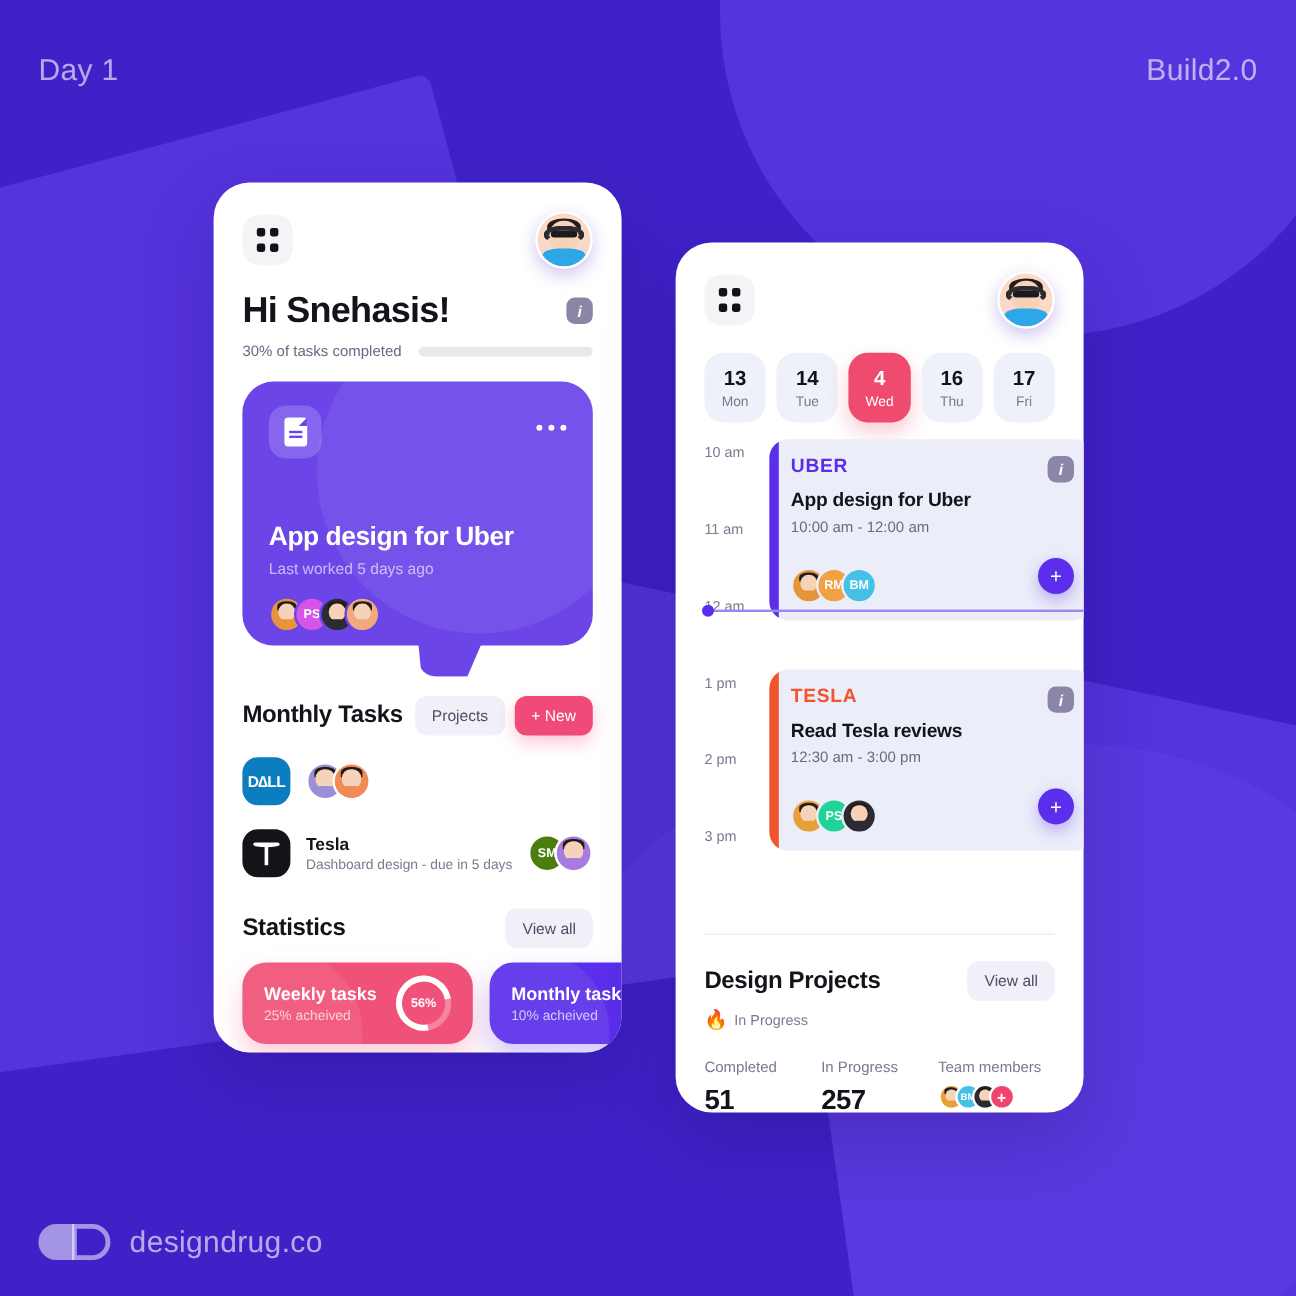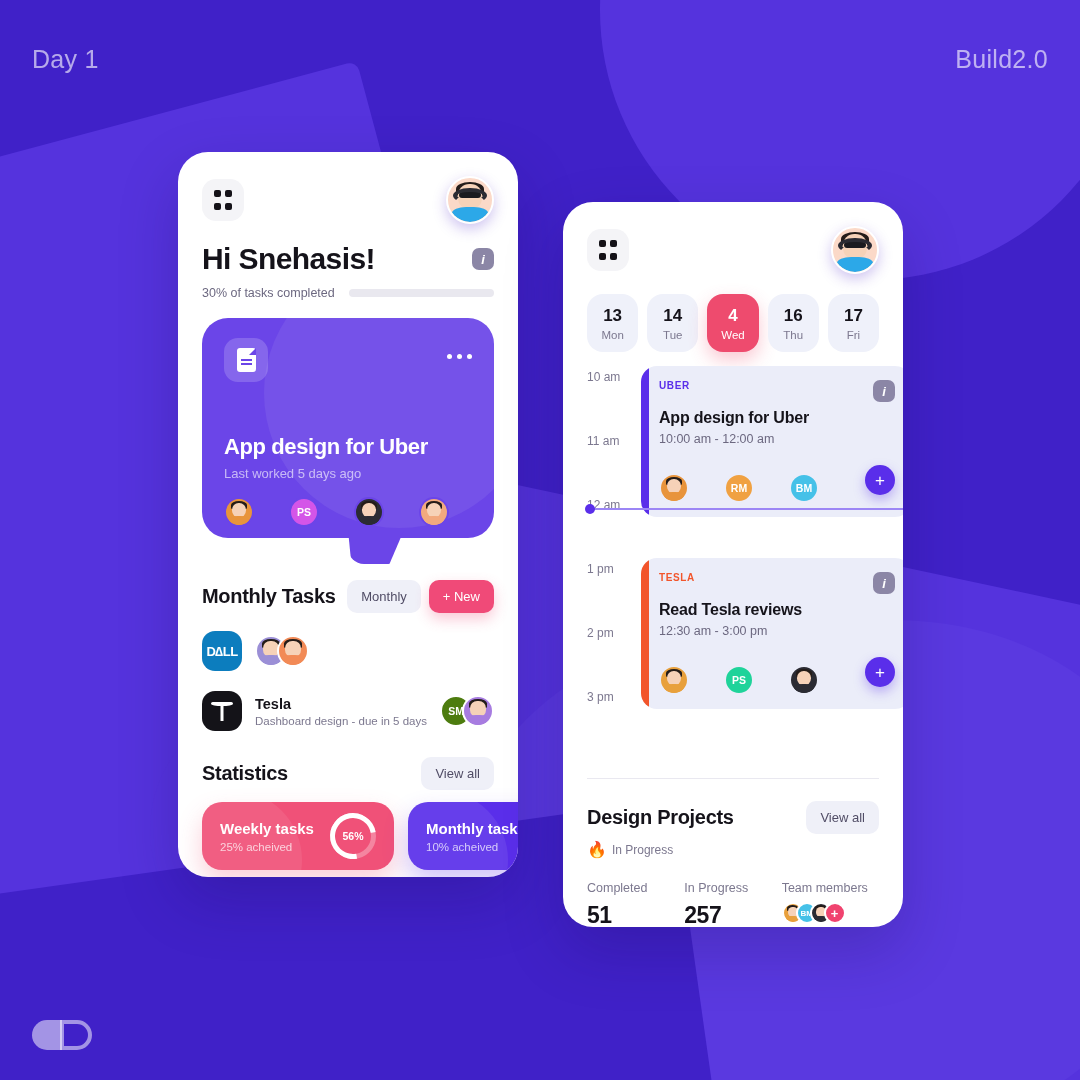--- a/index.html
+++ b/index.html
@@ -204,21 +204,21 @@
   .dots i { width: 5px; height: 5px; border-radius: 50%; background: #fff; display:block; }
   .bubble-title {
     position: relative; z-index: 2;
     color: #fff; font-size: 22px; font-weight: 700;
     letter-spacing: -.4px; margin-top: 52px;
   }
   .bubble-sub {
     position: relative; z-index: 2;
     color: rgba(255,255,255,.62); font-size: 13px; margin-top: 6px;
   }
-  .av-stack { display: flex; position: relative; z-index: 2; margin-top: 16px; gap: 44px; }
+  .av-stack { display: flex; position: relative; z-index: 2; margin-top: 16px; }
   .av-stack > * { margin-left: -9px; }
   .av-stack > *:first-child { margin-left: 0; }
   .av {
     width: 30px; height: 30px; border-radius: 50%;
     border: 2px solid #6B45E8;
     position: relative; overflow: hidden;
     display: flex; align-items: center; justify-content: center;
     font-size: 10.5px; font-weight: 700; color: #fff;
     flex: none;
   }
@@ -325,21 +325,21 @@
 
   .sched { position: relative; padding: 18px 0 0 0; }
   .hour { font-size: 12px; color: #7C788F; }
   .ev-card {
     position: absolute; left: 78px; right: -8px;
     background: #EBEDF9; border-radius: 16px;
     padding: 14px 16px 14px 18px; overflow: hidden;
   }
   .ev-bar { position: absolute; left: 0; top: 0; bottom: 0; width: 8px; }
   .ev-top { display:flex; justify-content: space-between; align-items: flex-start; }
-  .ev-tag { font-size: 10px; font-weight: 700; letter-spacing: .6px; text-align: right; }
+  .ev-tag { font-size: 16px; font-weight: 700; letter-spacing: .6px; text-align: right; }
   .ev-title { font-size: 16px; font-weight: 700; color: #15131A; margin-top: 7px; letter-spacing: -.2px; }
   .ev-time { font-size: 12.5px; color: #6C6880; margin-top: 5px; }
   .ev-bot { display:flex; justify-content: space-between; align-items: center; margin-top: 11px; }
   .av-l { border-color: #EBEDF9 !important; width: 30px; height: 30px; }
   .plus-btn {
     width: 30px; height: 30px; border-radius: 50%;
     background: #5A2EEA; color: #fff;
     display: flex; align-items: center; justify-content: center;
     font-size: 17px; line-height: 1; border: none;
     box-shadow: 0 5px 12px rgba(90,46,234,.35);
@@ -379,20 +379,21 @@
   <span>Day 1</span>
   <span>Build2.0</span>
 </div>
 
 <div class="banner bottom">
   <span class="brand-row">
     <span class="dd-logo">
       <span class="pill"></span>
         <span class="dshape"></span>
     </span>
+    <span>designdrug.co</span>
   </span>
 </div>
 
 <div class="phone" id="phone1">
 
   <div class="p-head">
     <div class="grid-btn">
       <i></i>
         <i></i>
         <i></i>
@@ -459,21 +460,21 @@
             </span>
           </div>
         </div>
     </div>
     <div class="bubble-tail"></div>
   </div>
 
   <div class="sec-head" style="margin-top:42px">
     <div class="sec-title">Monthly Tasks</div>
     <div class="btn-row">
-      <button class="btn-soft">Monthly</button>
+      <button class="btn-soft">Projects</button>
       <button class="btn-pink">+ New</button>
     </div>
   </div>
 
   <div id="p1-tasks" style="margin-top:8px">
       <div class="task">
         <div class="logo-sq logo-dell">D∆LL</div>
         <div class="task-avs">
           <div class="av av-w" style="background: rgb(155, 143, 214);">
             <span class="memo">

